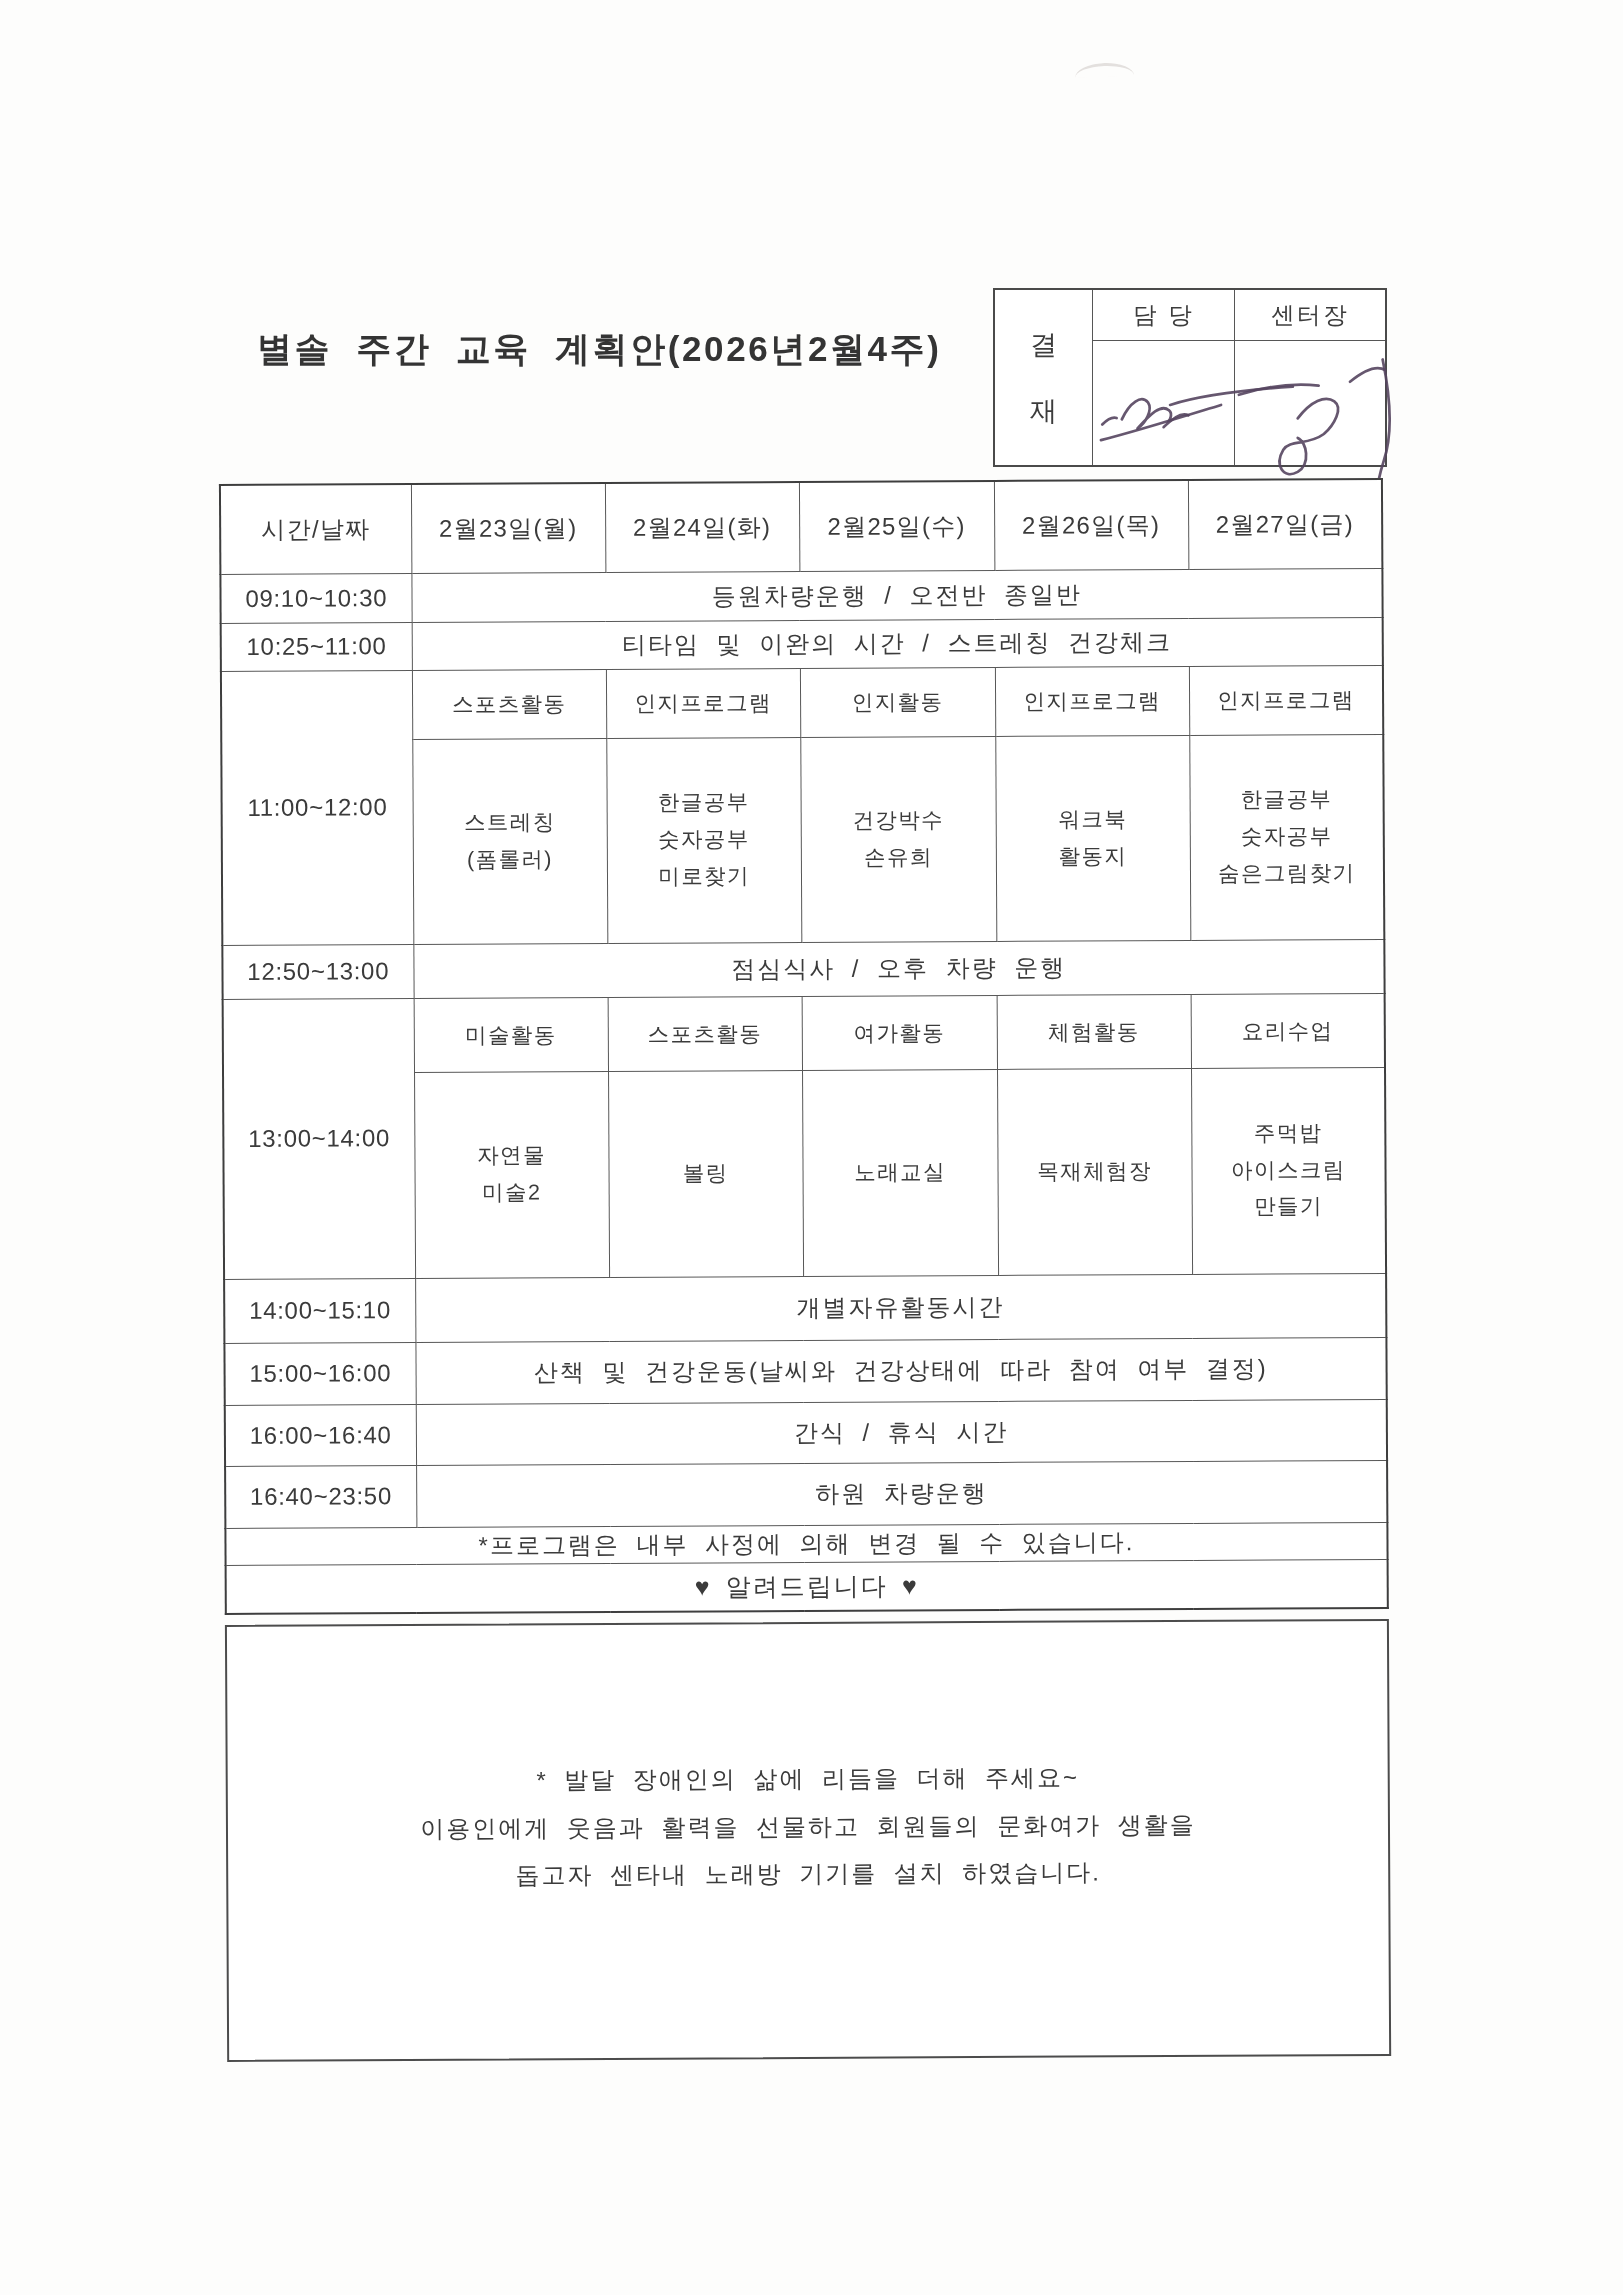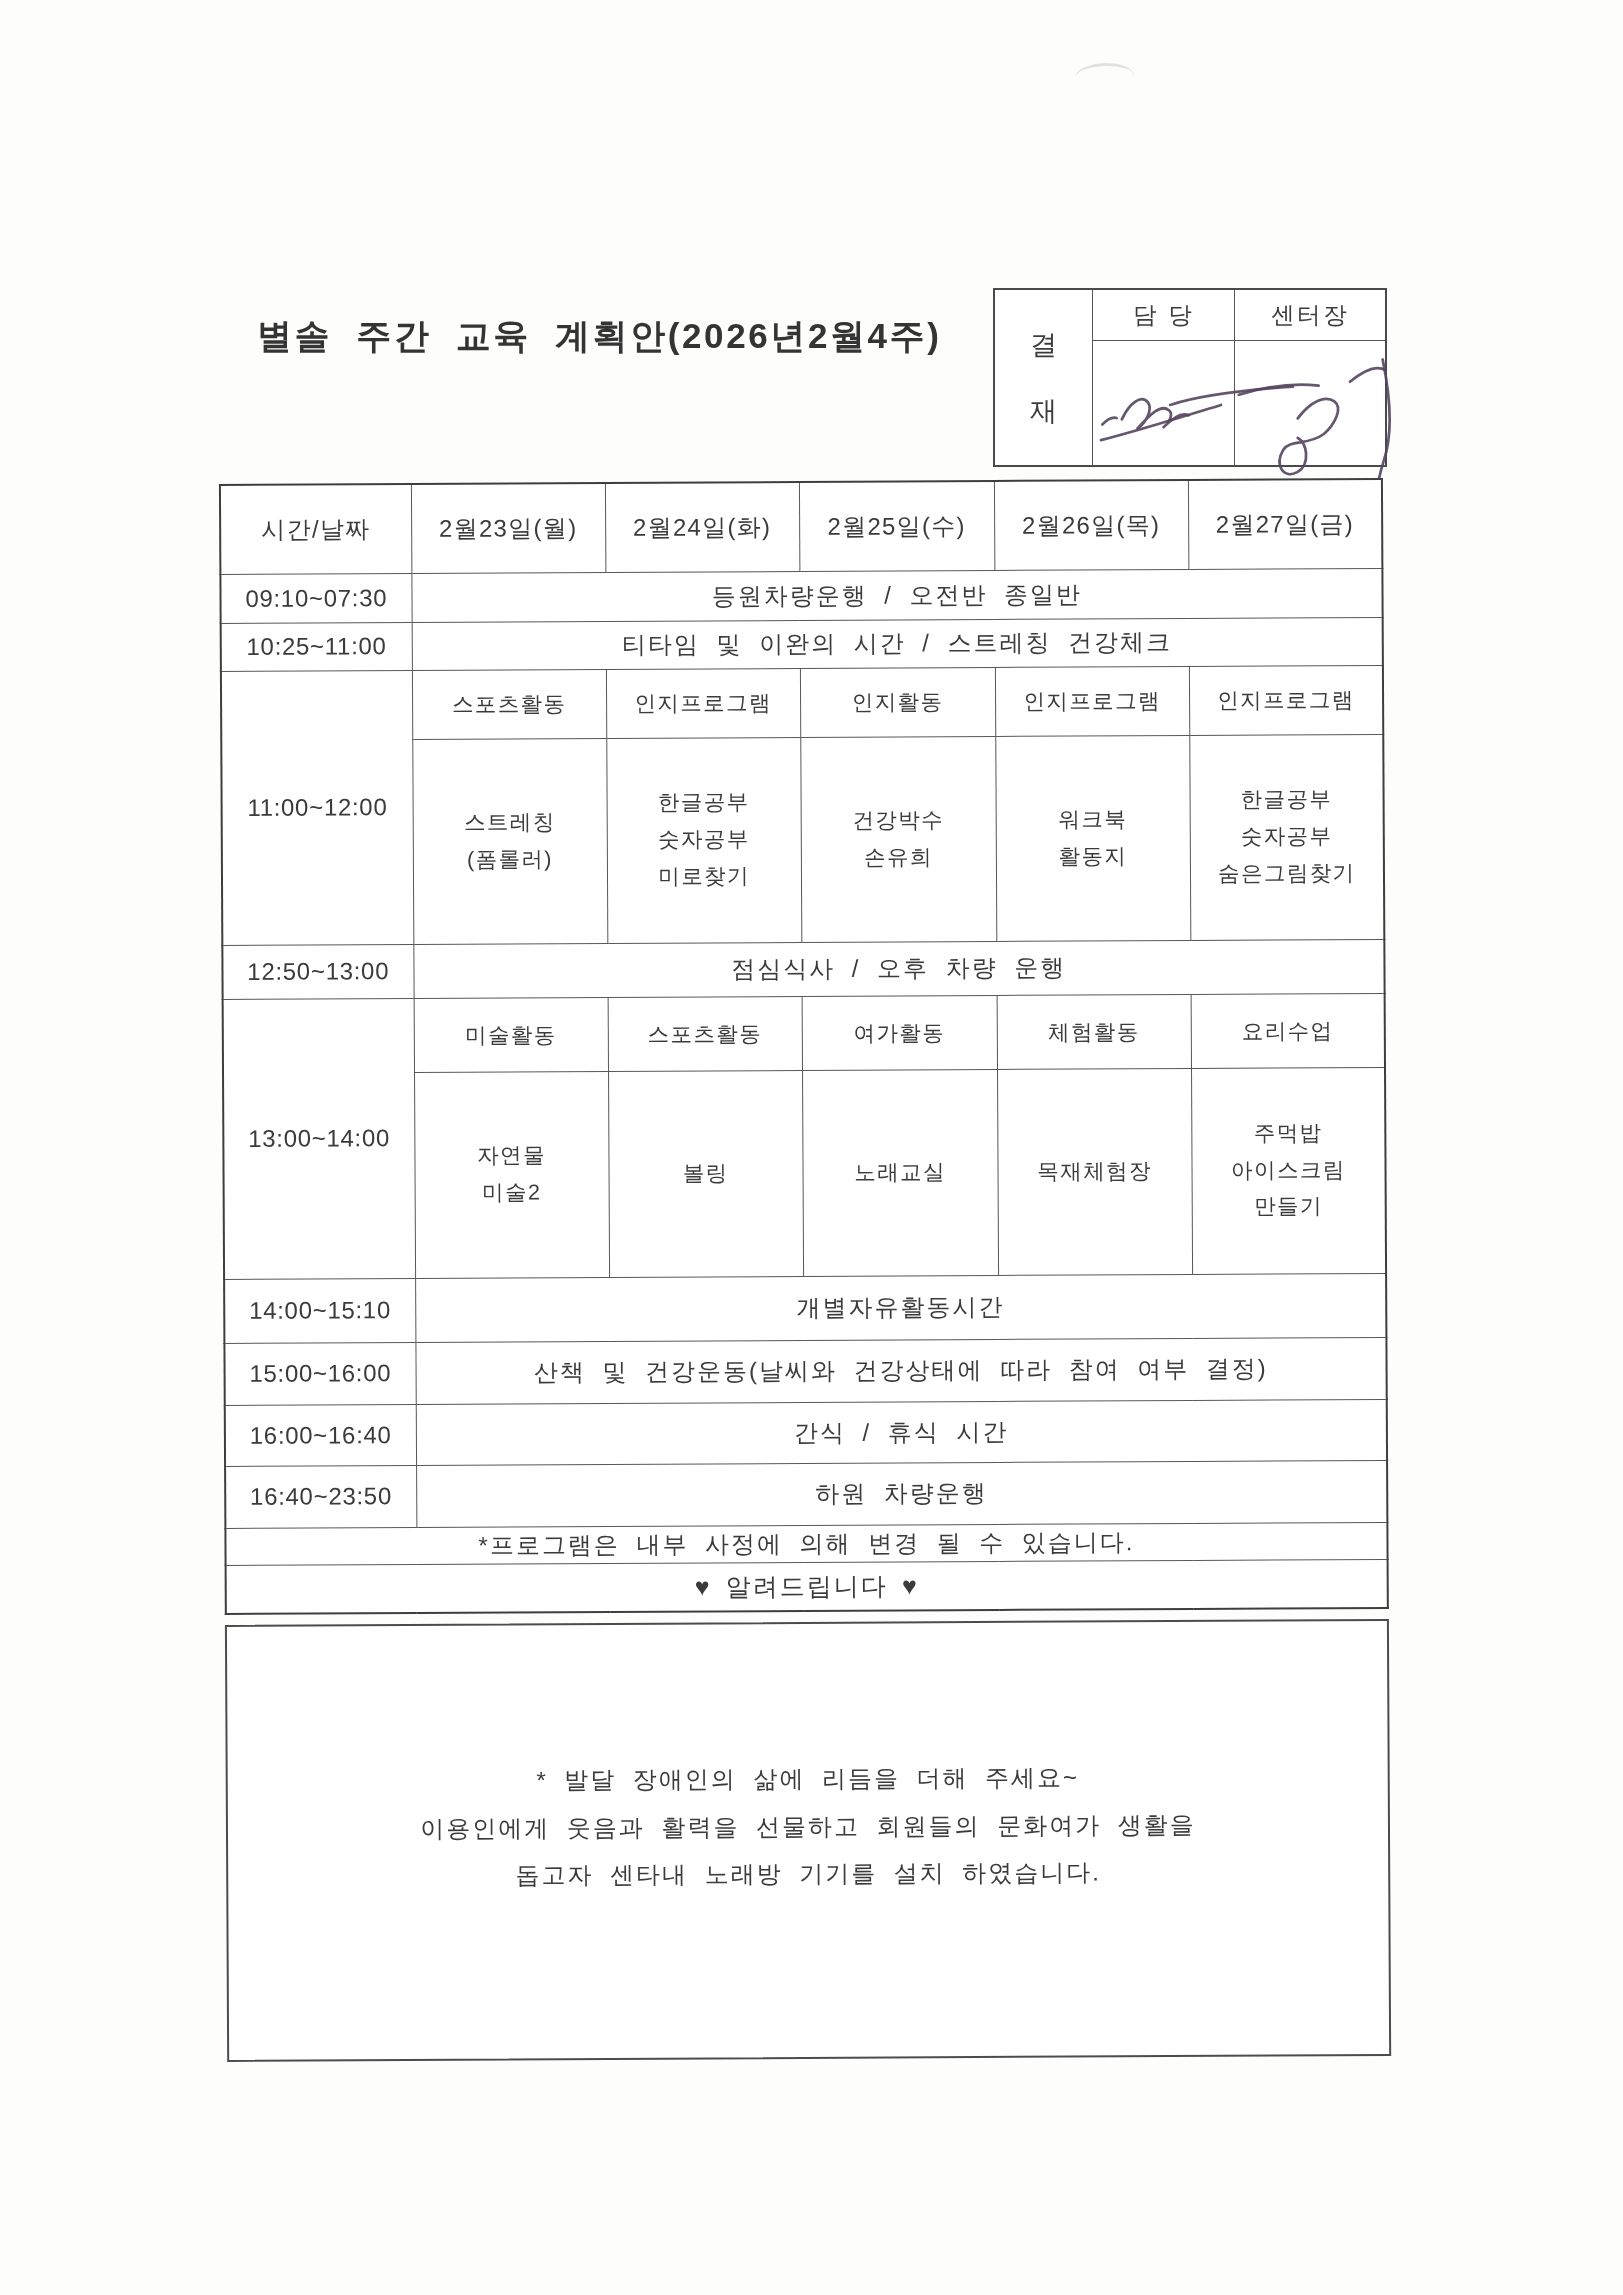--- a/index.html
+++ b/index.html
@@ -12,21 +12,21 @@
     color:#3a3a3a;
     overflow:hidden;
   }
   
   .smudge{
     position:absolute;left:1075px;top:63px;width:59px;height:10.5px;
     border-top:3.3px solid #cfc9c6;border-radius:50% 50% 0 0/100% 100% 0 0;
     opacity:.55;transform:rotate(-2deg);
   }
   .doc-title{
-    position:absolute;left:257px;top:313px;
+    position:absolute;left:257px;top:326px;
     font-size:35px;font-weight:600;color:#343434;
     letter-spacing:2.6px;word-spacing:11.8px;white-space:nowrap;
   }
   
   .approval{
     position:absolute;left:993px;top:288px;width:390px;height:175px;
     border:2px solid #4a4a4a;display:flex;background:#fff;
   }
   .approval-left{
     width:97px;border-right:1.3px solid #565656;
@@ -138,21 +138,21 @@
         <tr class="r-header">
           <th>시간/날짜</th>
           <th>2월23일(월)</th>
           <th>2월24일(화)</th>
           <th>2월25일(수)</th>
           <th>2월26일(목)</th>
           <th>2월27일(금)</th>
         </tr>
 
         <tr class="r-0">
-          <td class="time">09:10~07:30</td>
+          <td class="time">09:10~10:30</td>
           <td class="spanrow" colspan="5">등원차량운행 / 오전반 종일반</td>
         </tr>
 
         <tr class="r-1">
           <td class="time">10:25~11:00</td>
           <td class="spanrow" colspan="5">티타임 및 이완의 시간 / 스트레칭 건강체크</td>
         </tr>
 
         <tr class="r-cat1">
           <td class="time" rowspan="2">11:00~12:00</td>

